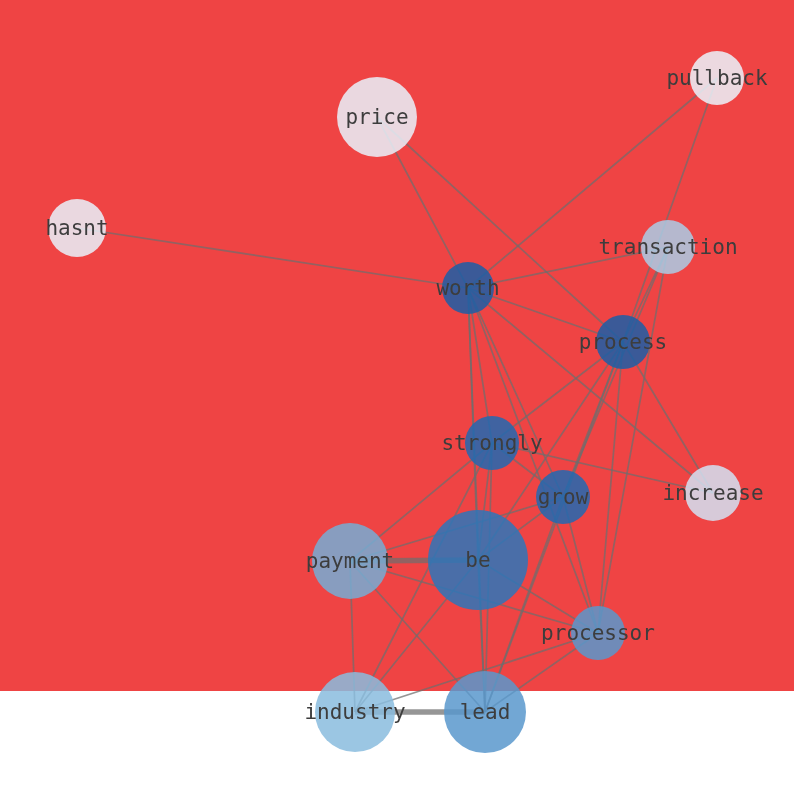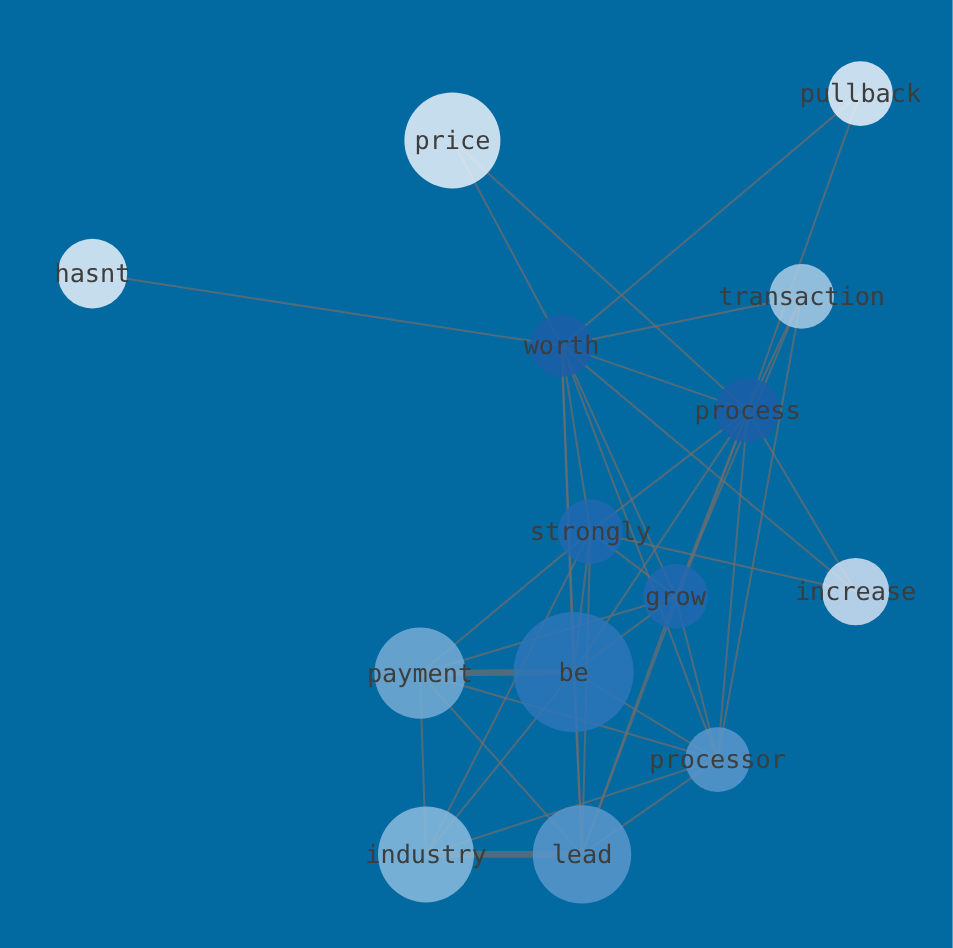--- a/index.html
+++ b/index.html
@@ -7,22 +7,22 @@
     padding: 0;
     background: #ffffff;
     width: 794px;
     height: 790px;
     overflow: hidden;
     font-family: "DejaVu Sans Mono", monospace;
   }
   #graph-wrap {
     position: relative;
     width: 794px;
-    height: 790px;
-    background: #0369a1;
+    height: 691px;
+    background: #ef4444;
   }
   svg { display: block; }
   text.node-label {
     font-family: "DejaVu Sans Mono", monospace;
     fill: #3d3d3d;
     text-anchor: middle;
     pointer-events: none;
   }
 </style>
 </head>

